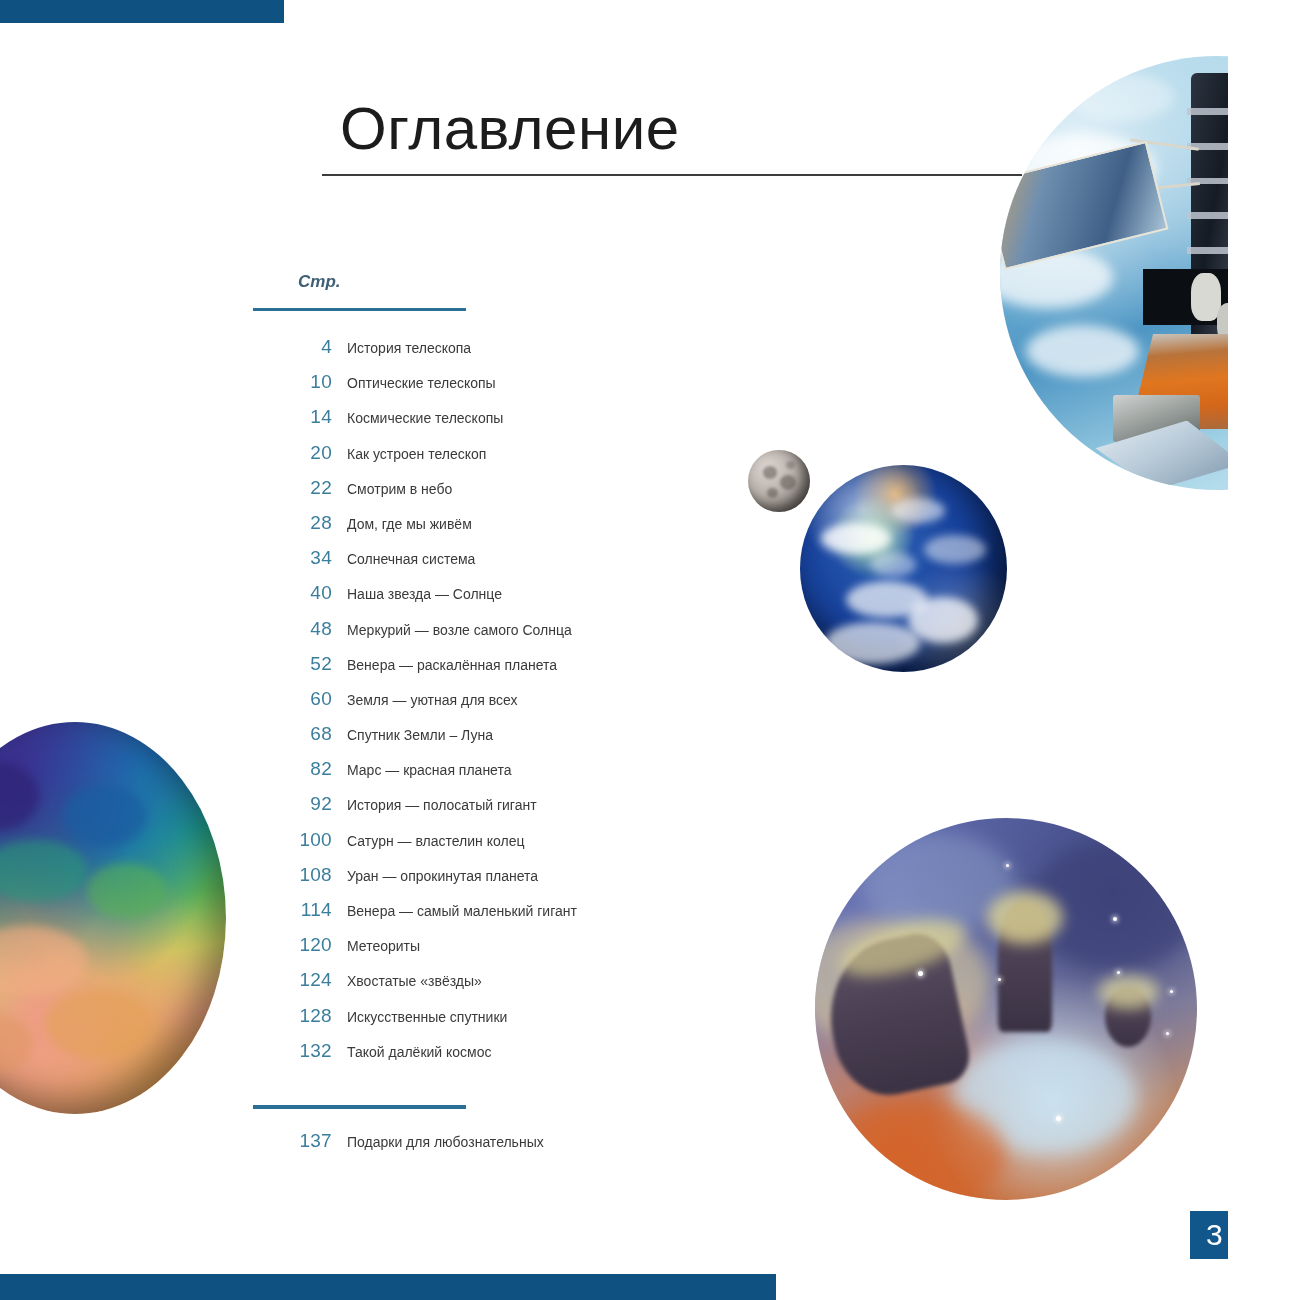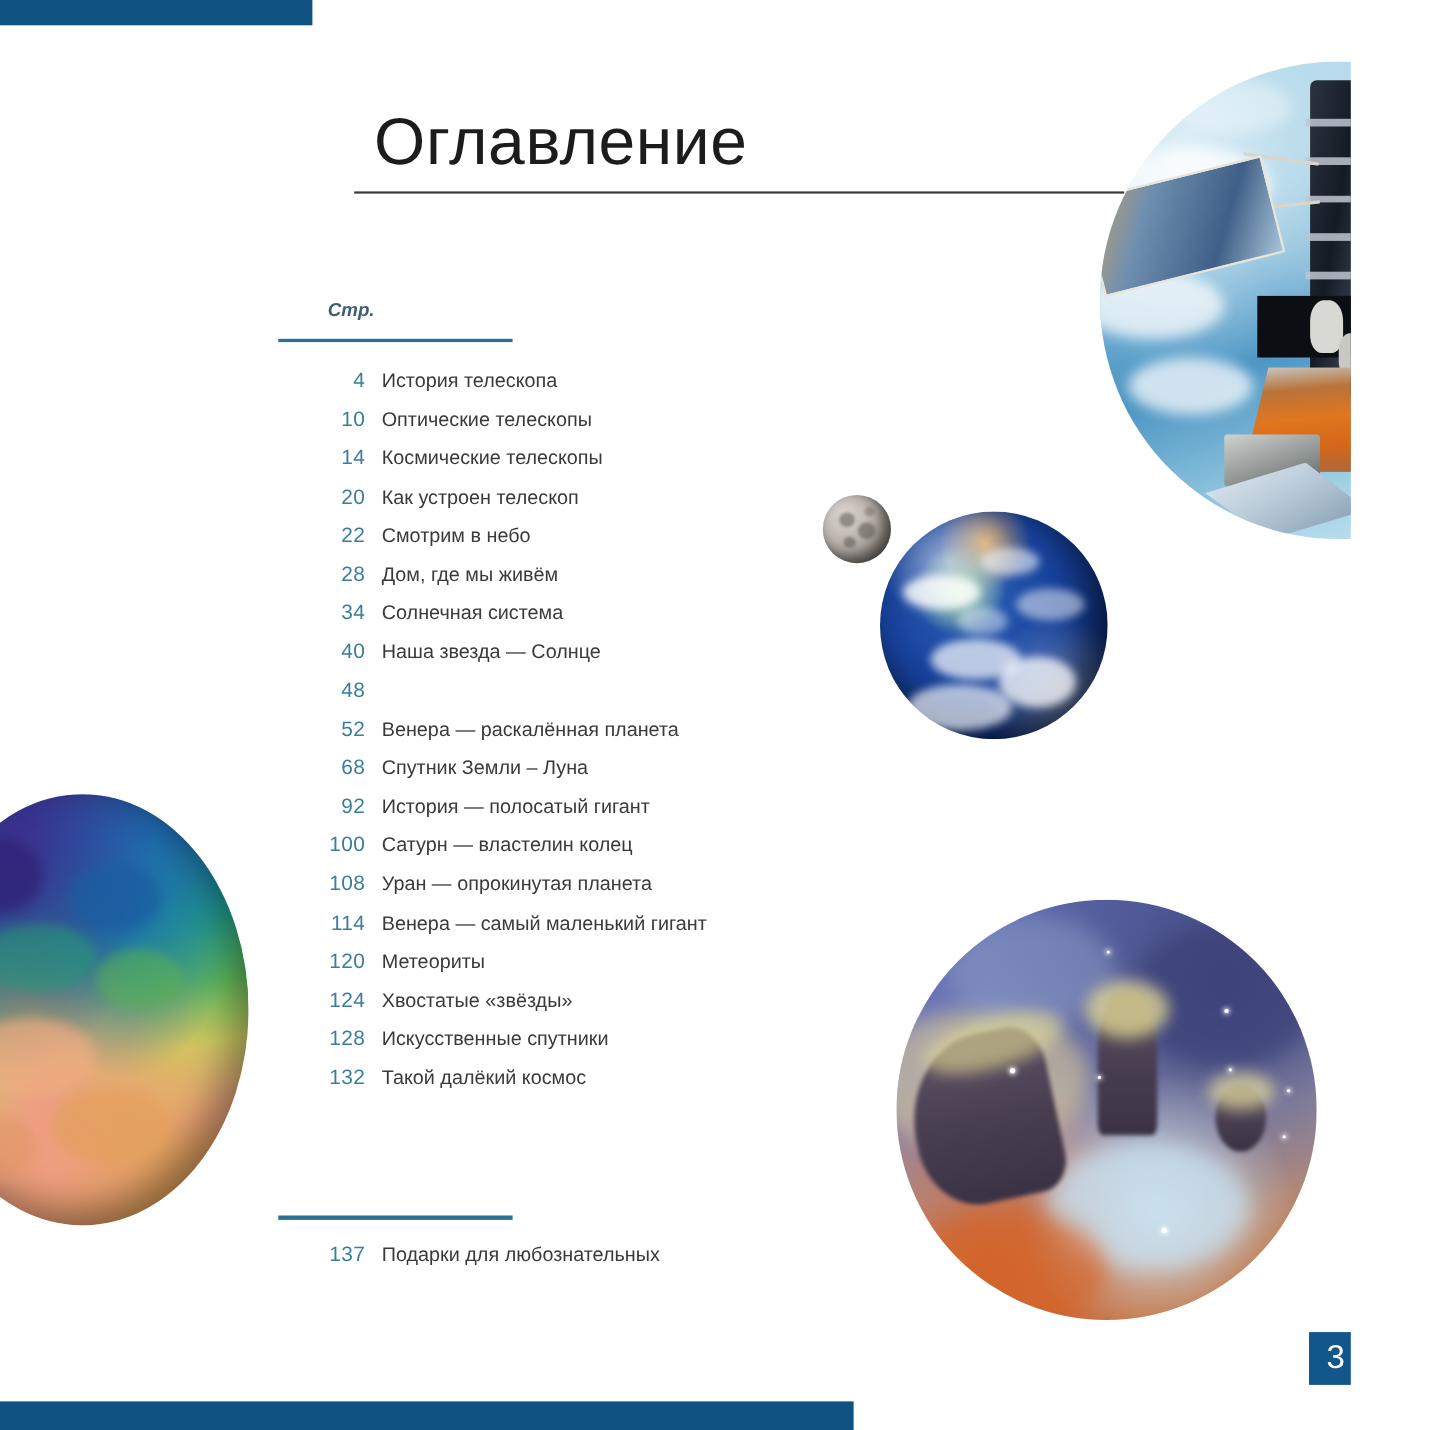--- a/index.html
+++ b/index.html
@@ -85,21 +85,21 @@
   }
   .toc-num {
     width: 79px;
     text-align: right;
     font-size: 19px;
     color: #3b7e9c;
     letter-spacing: 0.3px;
   }
   .toc-text {
     padding-left: 15px;
-    font-size: 18px;
+    font-size: 14px;
     color: #3a3a3a;
     white-space: nowrap;
   }
 
   
   .toc-divider {
     position: absolute;
     left: 253px;
     top: 1105px;
     width: 213px;
@@ -372,28 +372,37 @@
     <div class="toc-row">
       <span class="toc-num">34</span>
       <span class="toc-text">Солнечная система</span>
     </div>
     <div class="toc-row">
       <span class="toc-num">40</span>
       <span class="toc-text">Наша звезда — Солнце</span>
     </div>
     <div class="toc-row">
       <span class="toc-num">48</span>
+      <span class="toc-text">Меркурий — возле самого Солнца</span>
     </div>
     <div class="toc-row">
       <span class="toc-num">52</span>
       <span class="toc-text">Венера — раскалённая планета</span>
     </div>
     <div class="toc-row">
+      <span class="toc-num">60</span>
+      <span class="toc-text">Земля — уютная для всех</span>
+    </div>
+    <div class="toc-row">
       <span class="toc-num">68</span>
       <span class="toc-text">Спутник Земли – Луна</span>
+    </div>
+    <div class="toc-row">
+      <span class="toc-num">82</span>
+      <span class="toc-text">Марс — красная планета</span>
     </div>
     <div class="toc-row">
       <span class="toc-num">92</span>
       <span class="toc-text">История — полосатый гигант</span>
     </div>
     <div class="toc-row">
       <span class="toc-num">100</span>
       <span class="toc-text">Сатурн — властелин колец</span>
     </div>
     <div class="toc-row">

